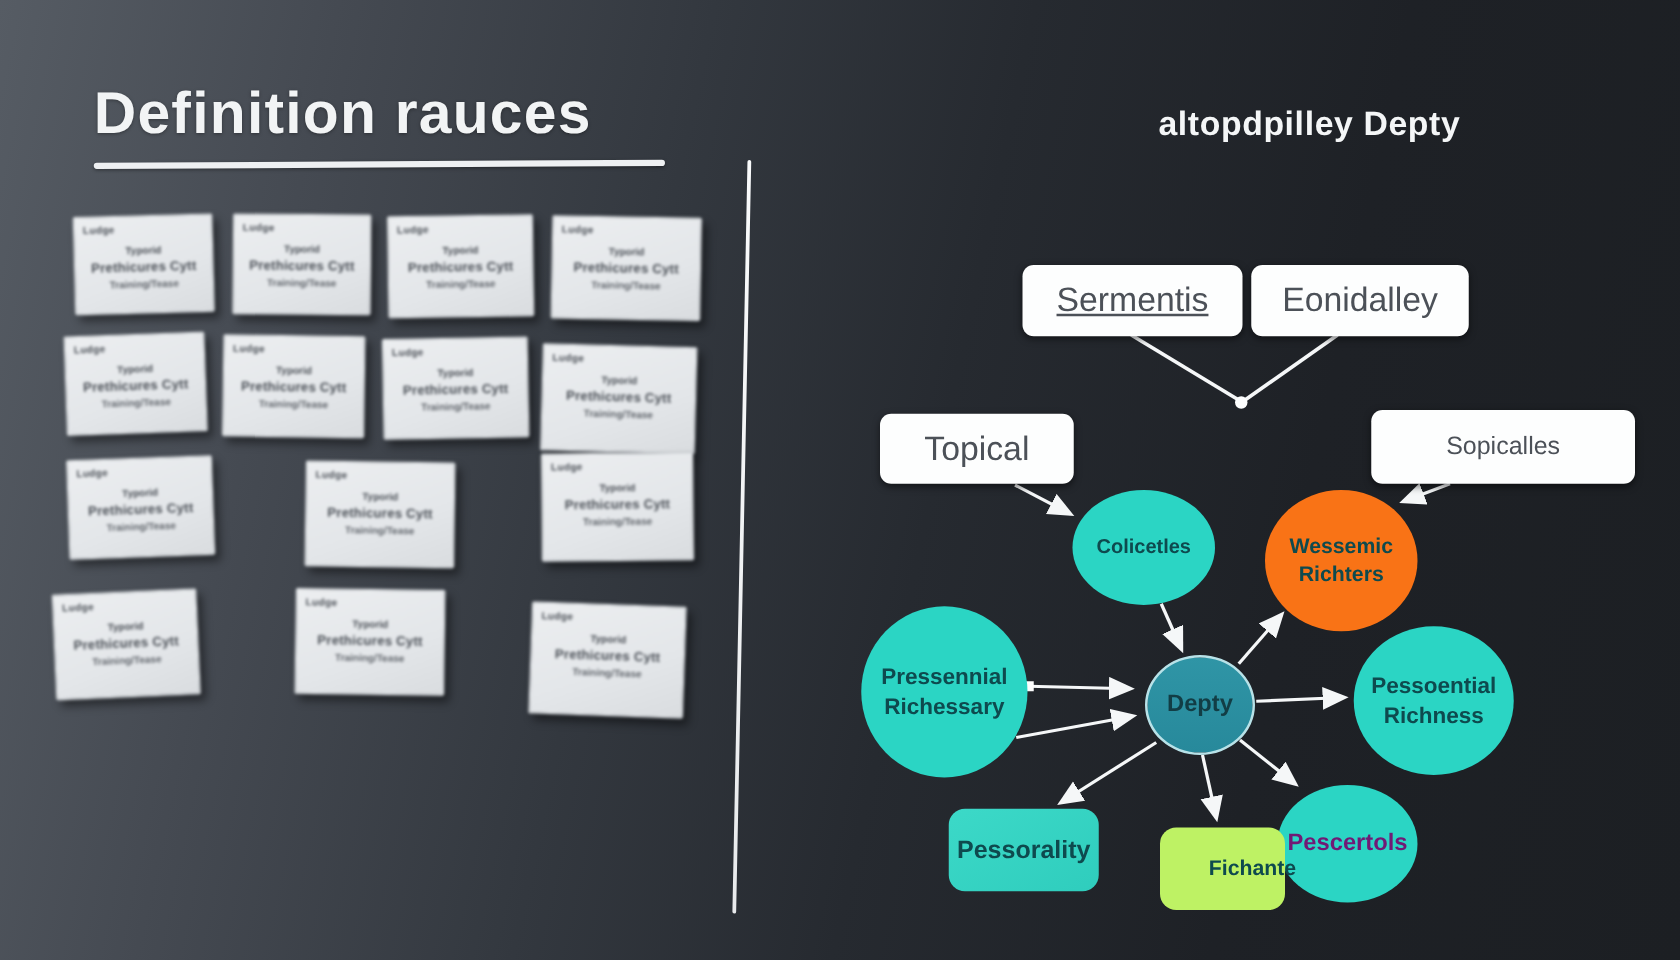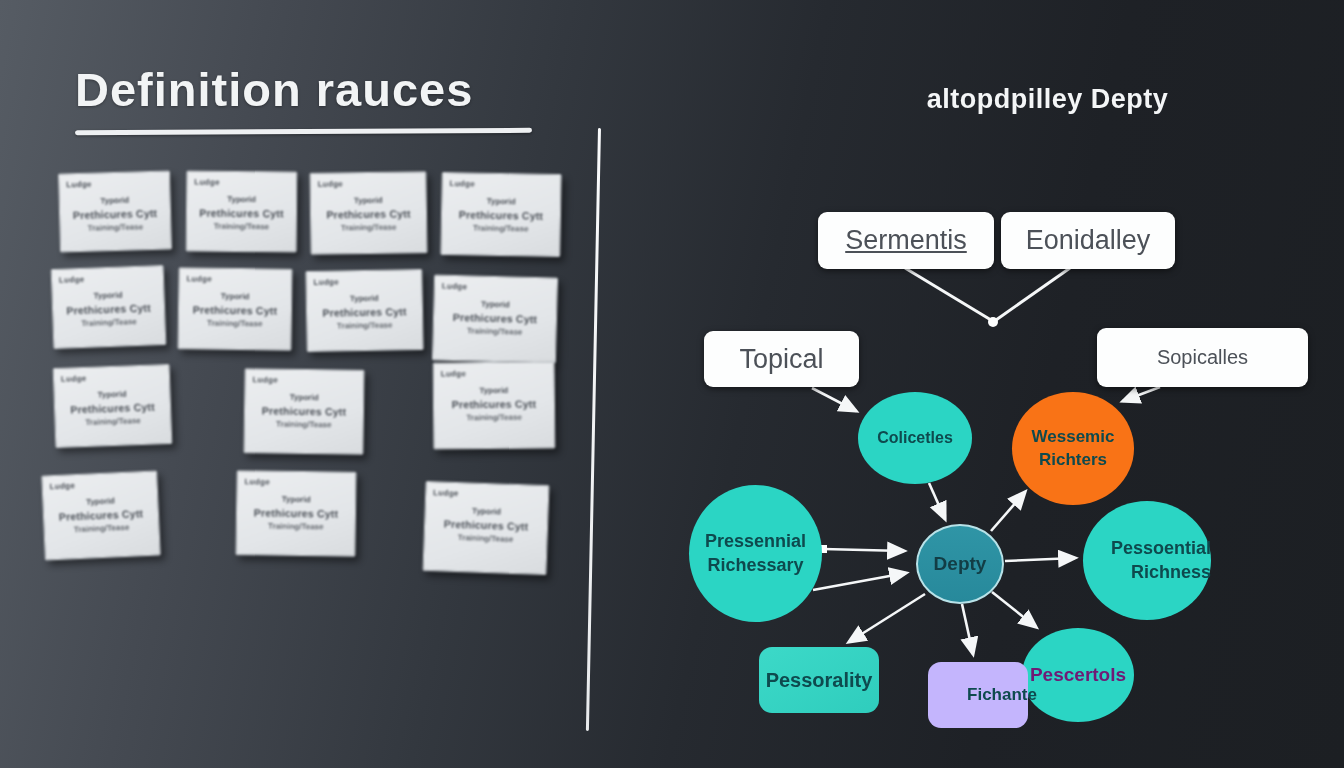--- a/index.html
+++ b/index.html
@@ -247,28 +247,28 @@
 
 <div class="tnode ellipse" style="left:689px;top:485px;width:133px;height:137px;background:#2bd5c4;color:#0e4a4e;font-size:18px;">
   <span>Pressennial</span>
   <span>Richessary</span>
 </div>
 
 <div class="tnode ellipse" style="left:916px;top:524px;width:88px;height:80px;background:linear-gradient(#2f95a6,#27899b);border:2px solid #b8e2e8;color:#123d45;font-size:19px;">
     <span>Depty</span>
   </div>
 
-<div class="tnode ellipse" style="left:1083px;top:501px;width:128px;height:119px;background:#2bd5c4;color:#0e4a4e;font-size:18px;align-items:flex-end;">
+<div class="tnode ellipse" style="left:1083px;top:501px;width:128px;height:119px;background:#2bd5c4;color:#0e4a4e;font-size:18px;">
   <span>Pessoential</span>
   <span>Richness</span>
 </div>
 
 <div class="tnode ellipse" style="left:1022px;top:628px;width:112px;height:94px;background:#2bd5c4;color:#701a75;font-size:19px;">
     <span>Pescertols</span>
   </div>
 
 <div class="tnode rrect" style="left:759px;top:647px;width:120px;height:66px;background:linear-gradient(150deg,#3cd9c8,#2fcdbd);color:#0e4a4e;font-size:20px;">
     <span>Pessorality</span>
   </div>
 
-<div class="tnode rrect" style="left:928px;top:662px;width:100px;height:66px;background:#c4b5fd;color:#0e4a4e;font-size:17px;padding-left:48px;">
+<div class="tnode rrect" style="left:928px;top:662px;width:100px;height:66px;background:#bef264;color:#0e4a4e;font-size:17px;padding-left:48px;">
     <span>Fichante</span>
   </div>
 
 </body></html>

